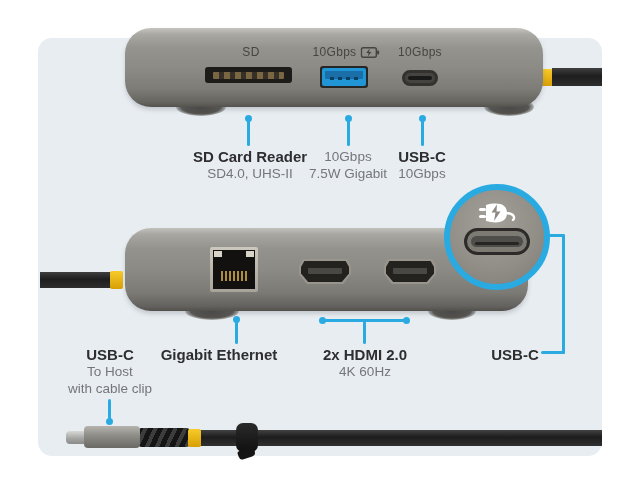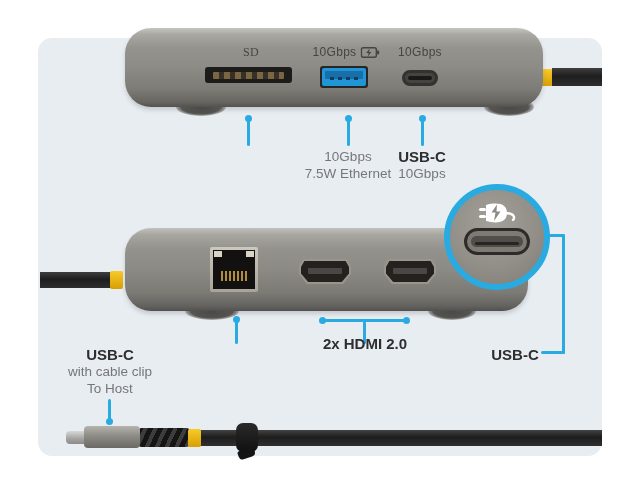--- a/index.html
+++ b/index.html
@@ -93,21 +93,21 @@
 
 <div class="stage">
   <div class="panel"></div>
 
   <div class="foot" style="left:176px;top:98px;width:50px;height:18px;"></div>
   <div class="foot" style="left:484px;top:98px;width:50px;height:18px;"></div>
   <div class="band" style="left:540px;top:69px;width:13px;height:17px;"></div>
   <div class="stub" style="left:552px;top:68px;width:50px;height:18px;"></div>
 
   <div class="dev-top device">
-    <div class="print" style="left:126px;top:17px;font-family:Liberation Serif, serif;">
+    <div class="print" style="left:126px;top:17px;">
       <span>SD</span>
     </div>
     <div class="print" style="left:221px;top:17px;">
       <span>10Gbps</span>
       <svg width="19" height="11" viewBox="0 0 19 11">
         <rect x="0.8" y="0.8" width="15" height="9.4" rx="2" fill="none" stroke="#47453f" stroke-width="1.5"></rect>
         <rect x="16.5" y="3.4" width="2.2" height="4.2" rx="1" fill="#47453f"></rect>
         <path d="M9.2 1.6 L5.6 6 L8 6 L7.2 9.4 L10.9 5 L8.5 5 Z" fill="#47453f"></path>
       </svg>
     </div>
@@ -132,23 +132,27 @@
       <i></i>
     </div>
 
   <div class="dot" style="left:244.5px;top:115px;"></div>
   <div class="vline" style="left:246.5px;top:120px;height:26px;"></div>
   <div class="dot" style="left:344.5px;top:115px;"></div>
   <div class="vline" style="left:346.5px;top:120px;height:26px;"></div>
   <div class="dot" style="left:418.5px;top:115px;"></div>
   <div class="vline" style="left:420.5px;top:120px;height:26px;"></div>
 
+  <div class="callout" style="left:250px;top:148px;">
+    <div class="t">SD Card Reader</div>
+    <div class="s">SD4.0, UHS-II</div>
+  </div>
   <div class="callout" style="left:348px;top:148px;">
     <div class="s">10Gbps</div>
-    <div class="s">7.5W Ethernet</div>
+    <div class="s">7.5W Gigabit</div>
   </div>
   <div class="callout" style="left:422px;top:148px;">
     <div class="t">USB-C</div>
     <div class="s">10Gbps</div>
   </div>
 
   <div class="foot" style="left:185px;top:302px;width:54px;height:18px;"></div>
   <div class="foot" style="left:428px;top:302px;width:48px;height:18px;"></div>
   <div class="stub" style="left:40px;top:272px;width:72px;height:16px;"></div>
   <div class="band" style="left:110px;top:271px;width:13px;height:18px;"></div>
@@ -191,27 +195,29 @@
 
   <div class="dot" style="left:233px;top:316px;"></div>
   <div class="vline" style="left:235px;top:321px;height:23px;"></div>
   <div class="dot" style="left:319px;top:317px;"></div>
   <div class="dot" style="left:403px;top:317px;"></div>
   <div class="hline" style="left:322px;top:319px;width:85px;"></div>
   <div class="vline" style="left:363px;top:321px;height:23px;"></div>
 
   <div class="callout" style="left:110px;top:346px;">
     <div class="t">USB-C</div>
+    <div class="s">To Host</div>
     <div class="s">with cable clip</div>
-    <div class="s">To Host</div>
   </div>
   <div class="callout" style="left:219px;top:346px;">
-  </div>
-  <div class="callout" style="left:365px;top:335px;">
+    <div class="t">Gigabit Ethernet</div>
+  </div>
+  <div class="callout" style="left:365px;top:346px;">
     <div class="t">2x HDMI 2.0</div>
+    <div class="s">4K 60Hz</div>
   </div>
   <div class="callout" style="left:515px;top:346px;">
     <div class="t">USB-C</div>
   </div>
 
   <div class="vline" style="left:108px;top:399px;height:20px;"></div>
   <div class="dot" style="left:106px;top:418px;"></div>
 
   <div class="cable-main"></div>
   <div class="tip"></div>

